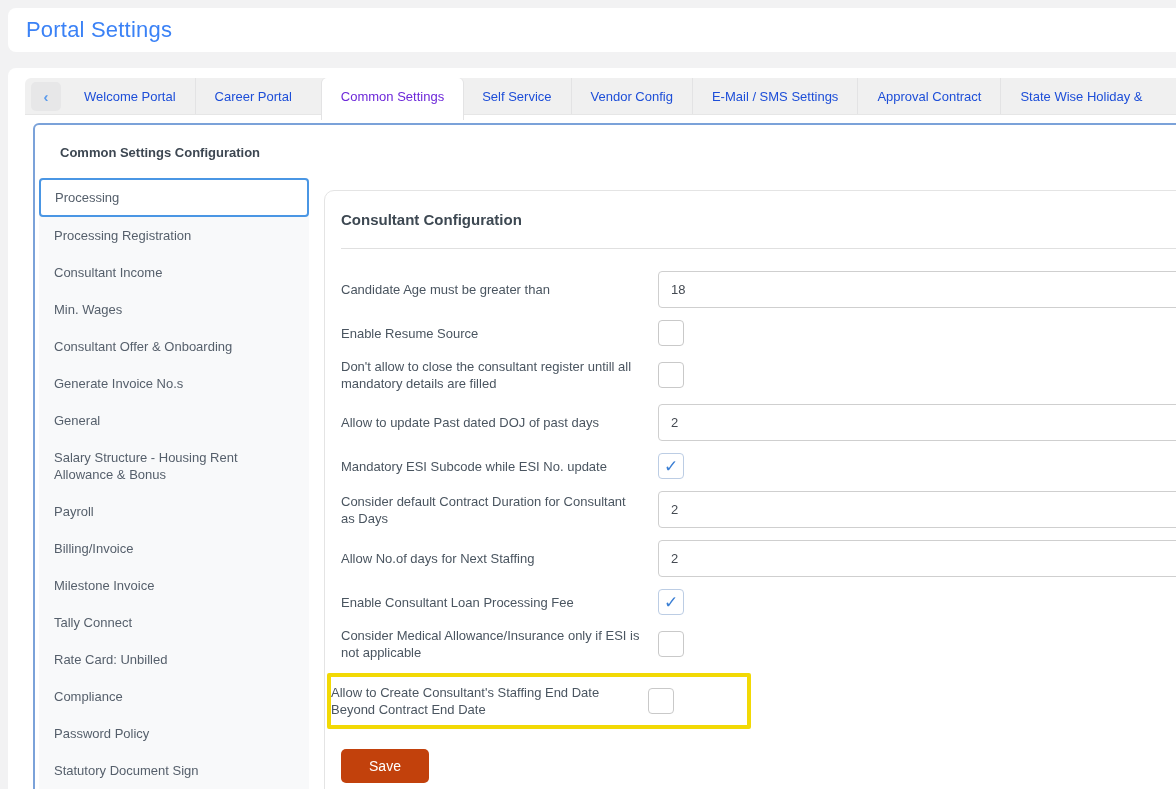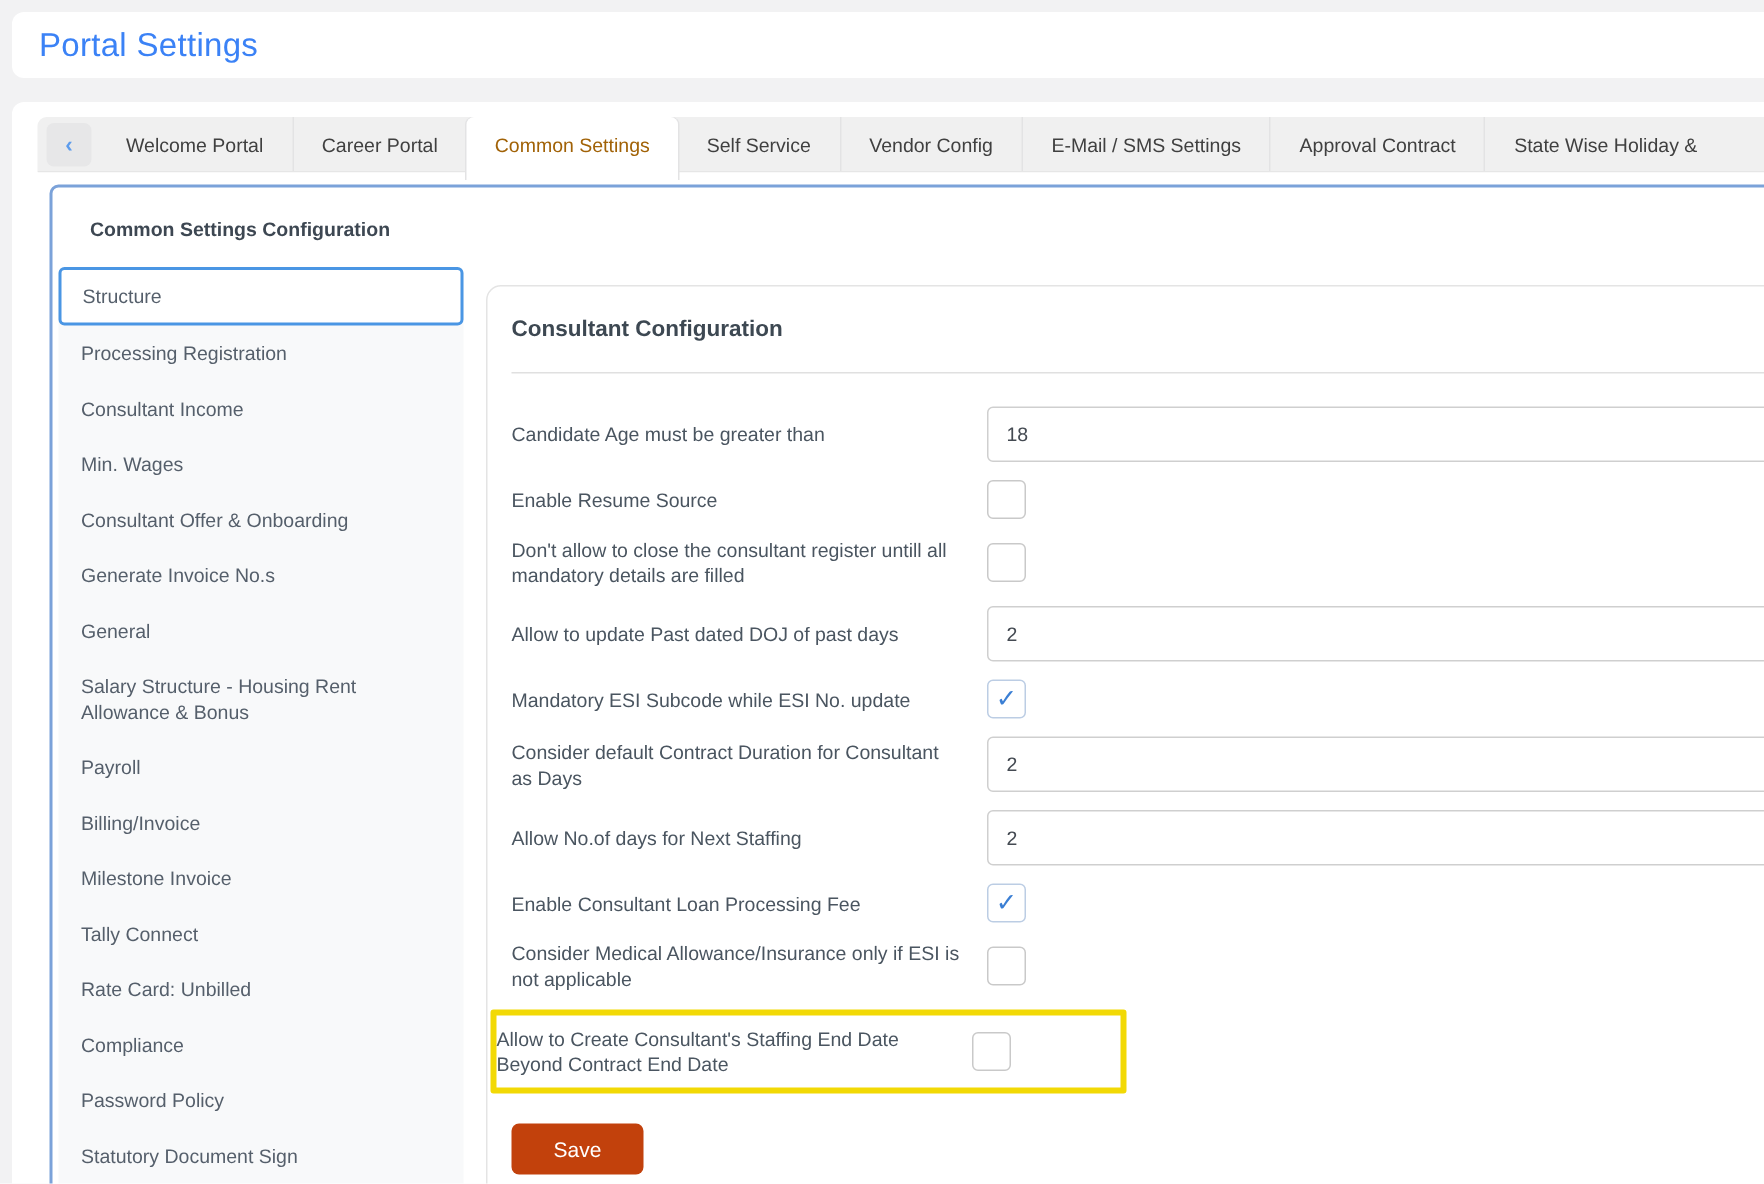--- a/index.html
+++ b/index.html
@@ -36,29 +36,29 @@
   }
   .tab-scroll {
     width: 30px; height: 29px; margin: 4px 4px 4px 6px; align-self: center;
     background: #e7e7e8; border: none; border-radius: 5px;
     color: #5d9cec; font-size: 15px; font-weight: bold; cursor: pointer;
     font-family: inherit; line-height: 1;
   }
   .tabs { display: flex; align-items: stretch; flex: 1; }
   .tab {
     display: flex; align-items: center; padding: 0 19px;
-    color: #404040; cursor: pointer; position: relative;
+    color: #1d4ed8; cursor: pointer; position: relative;
     border-left: 1px solid #e3e3e4; white-space: nowrap;
   }
   .tab:first-child { border-left: none; }
   .tab.active {
     background: #ffffff; border-radius: 5px 5px 0 0;
     margin-bottom: -6px; padding-bottom: 6px; border-left: none;
     box-shadow: 1px 0 0 #e3e3e4, -1px 0 0 #e3e3e4;
-    color: #a16207; z-index: 2;
+    color: #6d28d9; z-index: 2; margin-left: 11px;
   }
   .tab.active + .tab { border-left: none; }
 
   
   .outer-panel {
     position: absolute; left: 25px; top: 55px; width: 1228px; height: 745px;
     background: #ffffff; border: 2px solid #7ba2d9; border-radius: 6px;
     padding: 16px 0 14px 4px;
   }
   .panel-title {
@@ -164,21 +164,21 @@
   </div>
         </div>
     </div>
 
     <div class="outer-panel">
       <div class="panel-title">Common Settings Configuration</div>
 
       <div class="panel-body">
         <nav class="side-list">
             <div class="side-item selected">
-    <span class="side-label">Structure</span>
+    <span class="side-label">Processing</span>
   </div>
             <div class="side-item">
     <span class="side-label">Processing Registration</span>
   </div>
             <div class="side-item">
     <span class="side-label">Consultant Income</span>
   </div>
             <div class="side-item">
     <span class="side-label">Min. Wages</span>
   </div>

